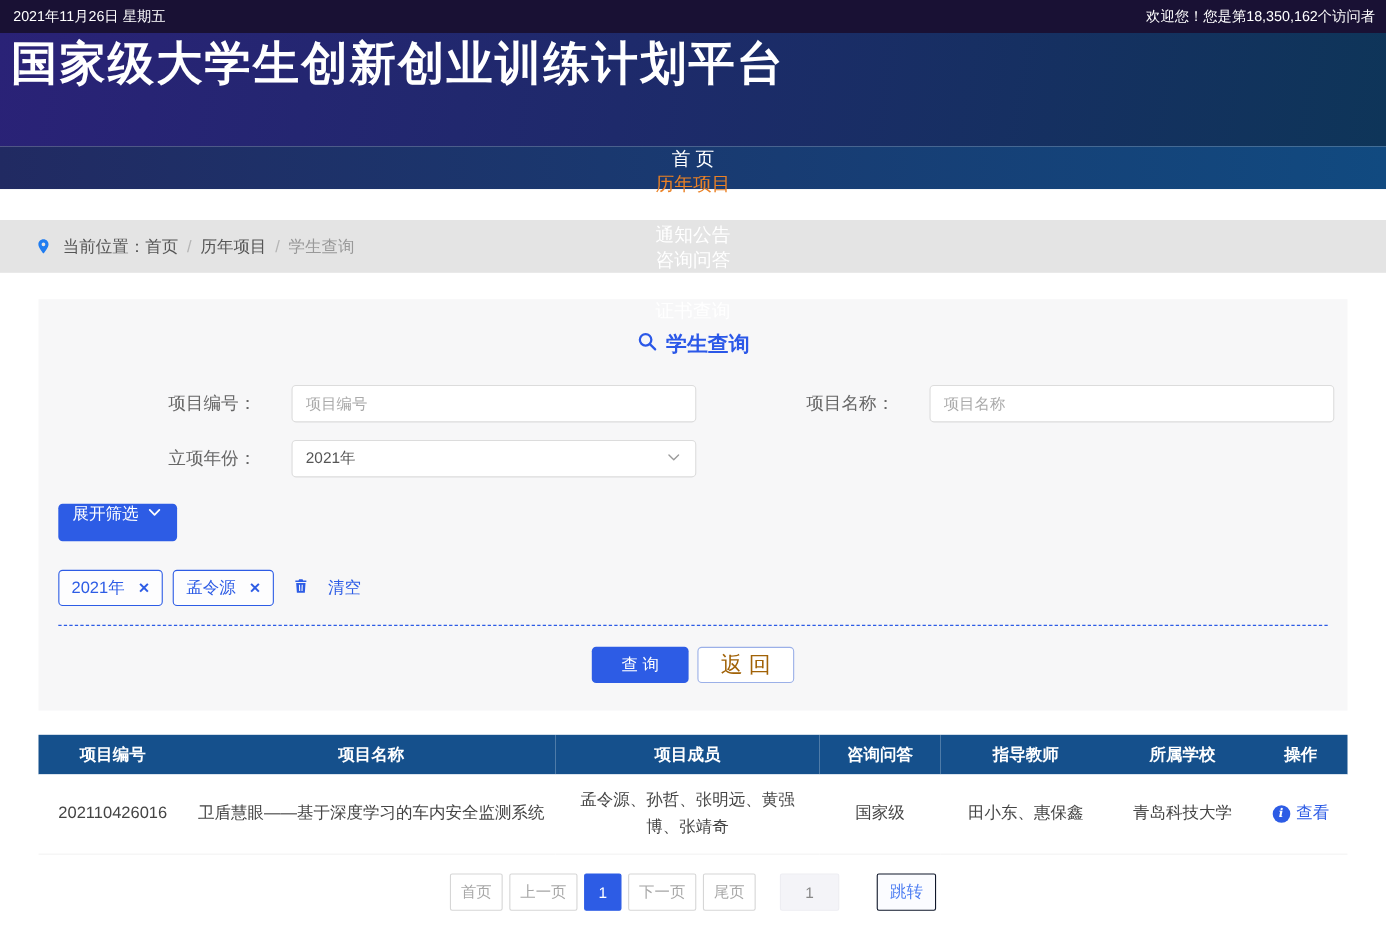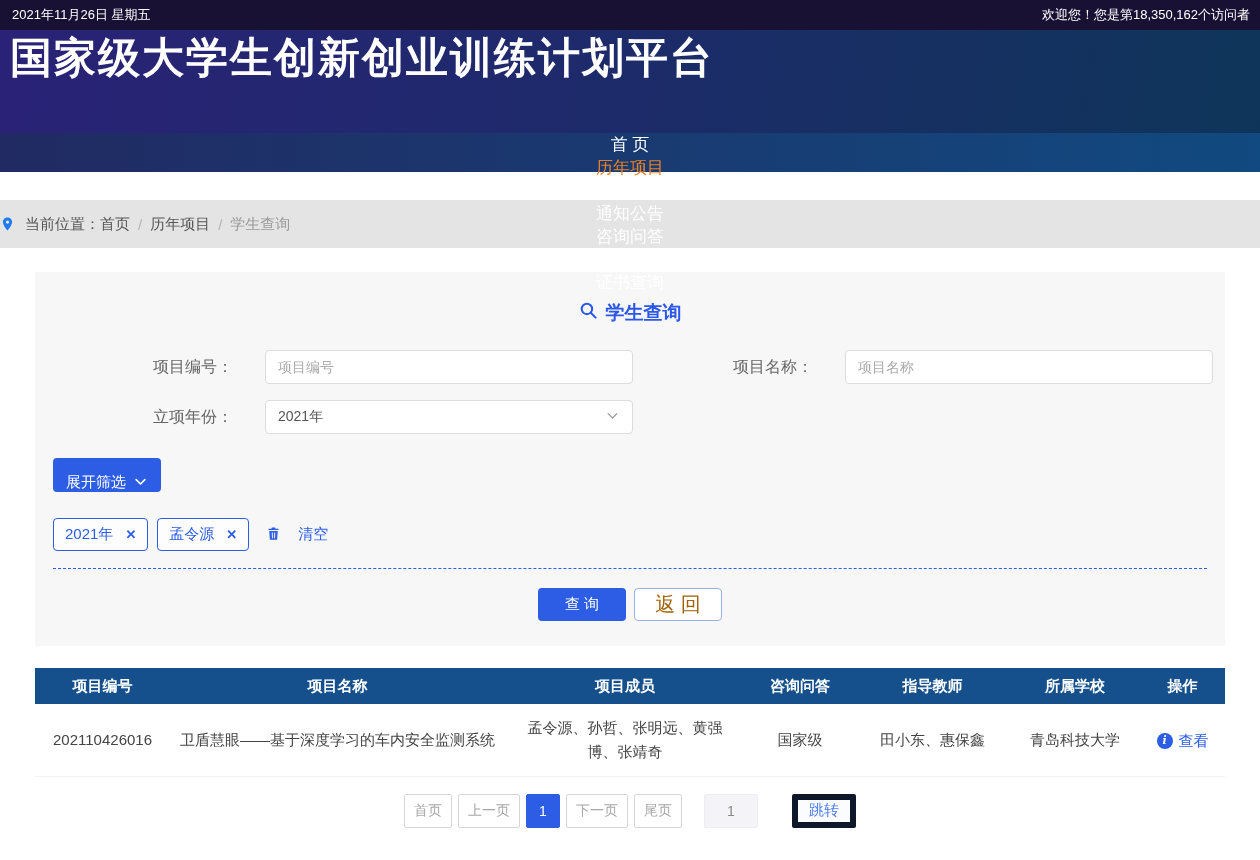--- a/index.html
+++ b/index.html
@@ -19,21 +19,21 @@
   
   .nav { height:39px; background:linear-gradient(to right,#212a62,#114a80);
     display:flex;flex-direction:column; }
   .nav-item { flex:1; display:flex; align-items:center; justify-content:center;
     color:#fff; font-size:17px; cursor:pointer; }
   .nav-item.active { color:#ea8125; }
 
   
   .crumb-gap { height:28px; background:#fff; }
   .breadcrumb { height:48px; background:#e4e4e4; display:flex; align-items:center;
-    font-size:15px; color:#555; }
+    padding-left:32px; font-size:15px; color:#555; }
   .breadcrumb .pin { margin-right:10px; display:flex; align-items:center; }
   .breadcrumb .sep { color:#b5b5b5; margin:0 8px; }
   .breadcrumb .cur { color:#999; }
   .breadcrumb a.bc { color:#555; text-decoration:none; cursor:pointer; }
 
   
   .panel { width:1190px; margin:24px auto 0 auto; background:#f7f7f8; padding:28px 18px 25px 18px; }
   .panel-title { display:flex; align-items:center; justify-content:center; gap:8px;
     color:#2b58e8; font-size:19px; font-weight:bold; margin-bottom:24px; }
   .form-grid { display:grid; grid-template-columns:1fr 1fr; row-gap:16px; }
@@ -41,21 +41,21 @@
   .field label { width:180px; text-align:right; margin-right:12px; color:#666; font-size:16px; }
   .field input[type=text] { width:368px; height:34px; background:#fff; border:1px solid #dcdcdc;
     border-radius:4px; padding:0 12px; font-size:14px; color:#333;
     font-family:"Liberation Sans", sans-serif; }
   .field input::placeholder { color:#aaa; }
   .fake-select { width:368px; height:34px; background:#fff; border:1px solid #dcdcdc;
     border-radius:4px; padding:0 12px; font-size:14px; color:#555; display:flex;
     align-items:center; justify-content:space-between; cursor:pointer; }
 
   .expand-btn { margin-top:24px; height:34px; background:#2d5ce5; color:#fff; border:none;
-    border-radius:4px; font-size:15px; padding:0 13px; display:inline-flex; align-items:flex-end;
+    border-radius:4px; font-size:15px; padding:0 13px; display:inline-flex; align-items:flex-start;
     gap:7px; cursor:pointer; font-family:"Liberation Sans", sans-serif; }
 
   .tags-row { margin-top:26px; display:flex; align-items:center; gap:9px; }
   .tag { border:1px solid #2d5ce5; color:#2d5ce5; background:#fdfdfe; border-radius:4px;
     height:33px; display:inline-flex; align-items:center; gap:12px; padding:0 11px;
     font-size:15px; cursor:pointer; }
   .tag .x { font-size:13px; font-weight:bold; cursor:pointer; }
   .clear-link { display:inline-flex; align-items:center; gap:17px; color:#2d5ce5;
     font-size:15px; margin-left:8px; cursor:pointer; }
 
@@ -84,21 +84,21 @@
   
   .pagination { margin-top:17px; display:flex; align-items:center; justify-content:center; gap:6px; }
   .pg { height:34px; min-width:34px; padding:0 9px; border:1px solid #d6d6d6; background:#fff;
     color:#a7a7a7; font-size:14px; display:inline-flex; align-items:center; justify-content:center;
     cursor:pointer; border-radius:2px; font-family:"Liberation Sans", sans-serif; }
   .pg.current { background:#2d5ce5; border-color:#2d5ce5; color:#fff; }
   .jump-input { width:54px; height:34px; margin-left:16px; background:#f4f4f8; border:1px solid #ededf2;
     border-radius:2px; color:#888; font-size:14px; text-align:center;
     font-family:"Liberation Sans", sans-serif; }
   .jump-btn { margin-left:28px; height:34px; padding:0 11px; background:#fbfcff;
-    border:6px solid #0f172a; color:#4d7df2; font-size:15px; border-radius:2px; cursor:pointer;
+    border:1px solid #0f172a; color:#4d7df2; font-size:15px; border-radius:2px; cursor:pointer;
     font-family:"Liberation Sans", sans-serif; }
 </style>
 </head>
 <body>
 
 <div class="page">
 
   <div class="topbar">
     <span>2021年11月26日 星期五</span>
     <span>欢迎您！您是第18,350,162个访问者</span>

